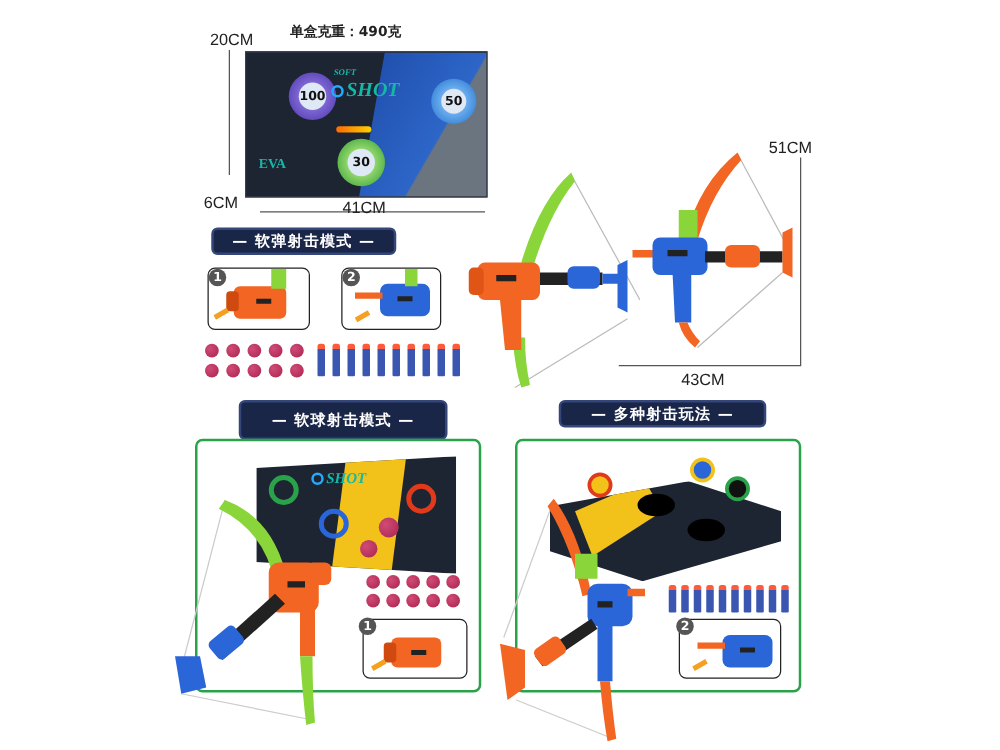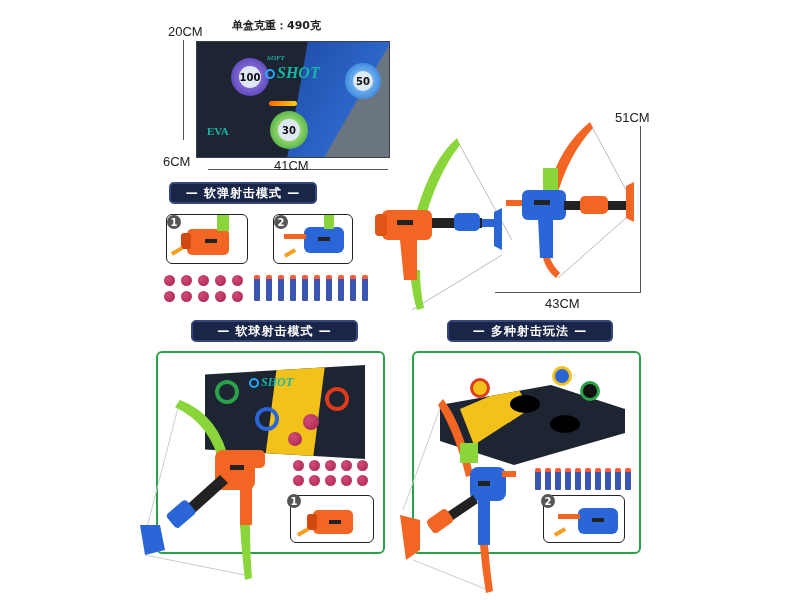--- a/index.html
+++ b/index.html
@@ -130,21 +130,21 @@
     <div class="dart" style="left:278px;top:275px;"></div>
     <div class="dart" style="left:290px;top:275px;"></div>
     <div class="dart" style="left:302px;top:275px;"></div>
   <div class="dart" style="left:314px;top:275px;"></div>
     <div class="dart" style="left:326px;top:275px;"></div>
     <div class="dart" style="left:338px;top:275px;"></div>
     <div class="dart" style="left:350px;top:275px;"></div>
     <div class="dart" style="left:362px;top:275px;"></div>
 </div>
 
-<div class="pill" style="left:191px;top:320px;width:167px;height:22px;">— 软球射击模式 —</div>
+<div class="pill" style="left:191px;top:320px;width:167px;height:32px;">— 软球射击模式 —</div>
 <div class="frame" style="left:156px;top:351px;width:229px;height:203px;"></div>
 
 <div class="abs" style="left:205px;top:365px;width:160px;height:94px;background:#1d2432;clip-path:polygon(0 10%,100% 0,100% 100%,0 90%);">
   <div style="position:absolute;left:60px;top:0;width:60px;height:94px;background:#f2c21a;clip-path:polygon(20% 0,100% 0,80% 100%,0 100%);"></div>
   <div style="position:absolute;left:10px;top:15px;width:24px;height:24px;border-radius:50%;border:4px solid #2aa24a;"></div>
   <div style="position:absolute;left:50px;top:42px;width:24px;height:24px;border-radius:50%;border:4px solid #2a66d8;"></div>
   <div style="position:absolute;left:120px;top:22px;width:24px;height:24px;border-radius:50%;border:4px solid #e03a1a;"></div>
   <div class="logo" style="left:44px;top:10px;font-size:12px;"><span class="o"></span><span>SHOT</span></div>
 </div>
 <div class="ball" style="left:303px;top:414px;width:16px;height:16px;"></div>

